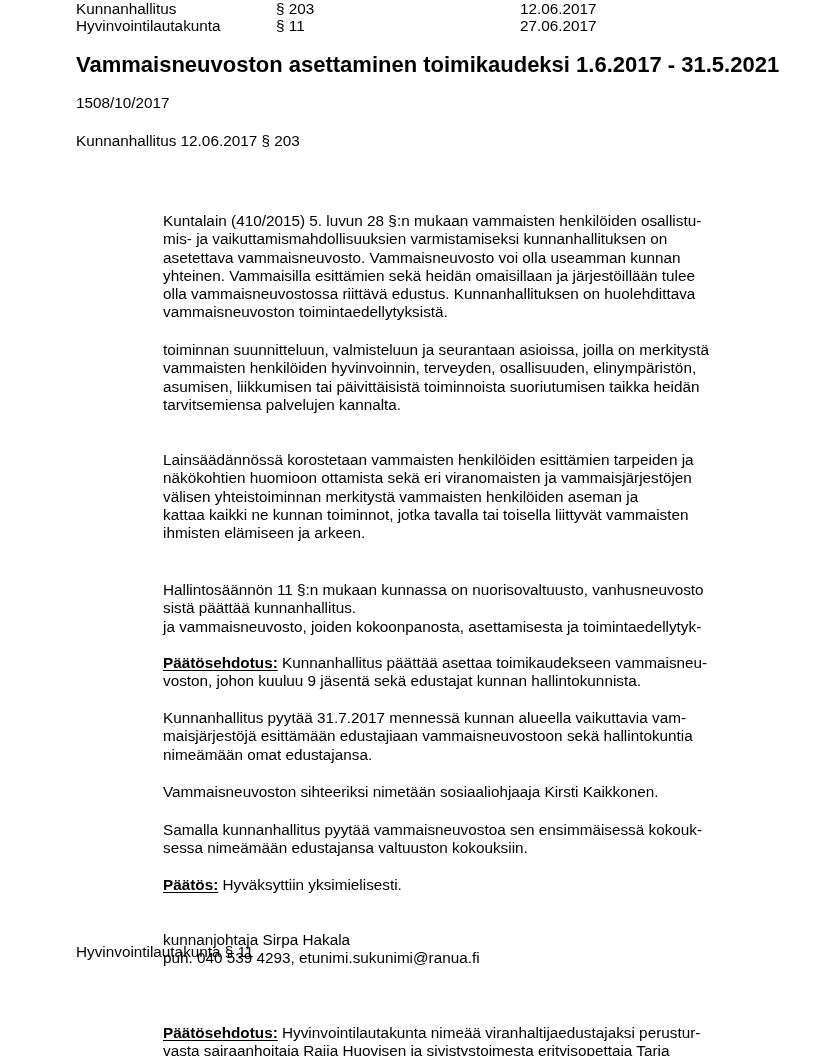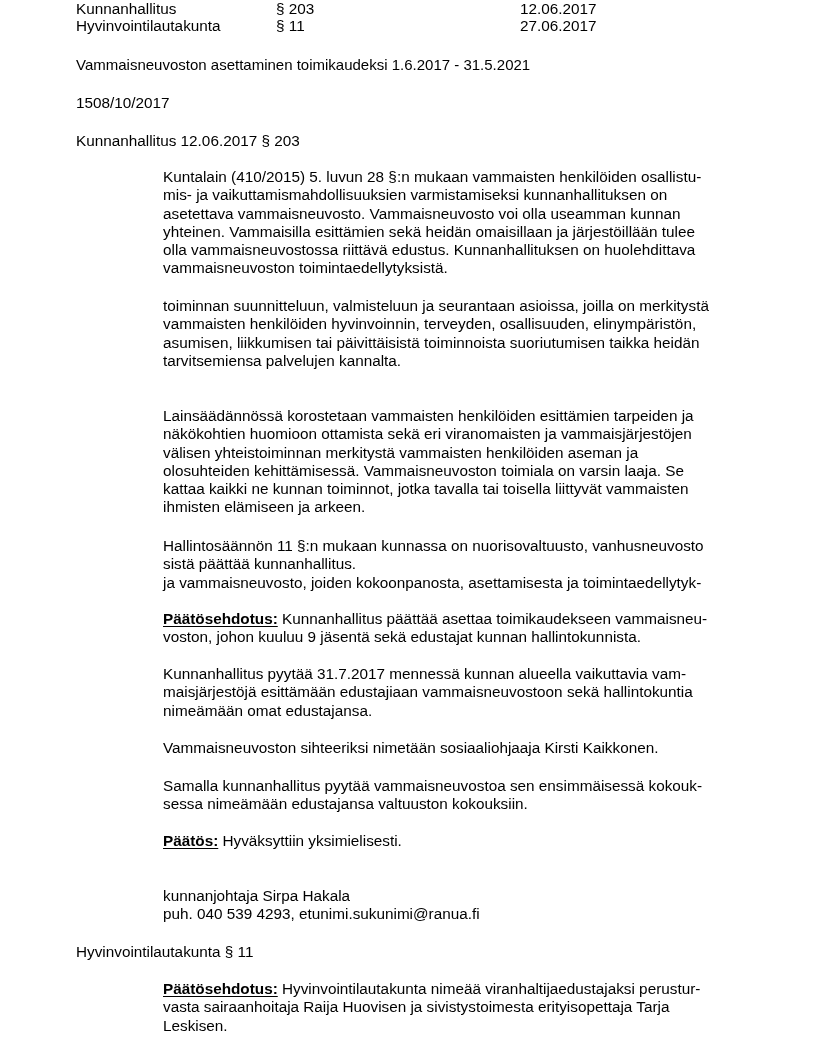--- a/index.html
+++ b/index.html
@@ -18,30 +18,31 @@
       line-height: 18.3px;
     }
     .hdr-row { position: absolute; left: 76px; height: 18px; white-space: nowrap; }
     .hdr-row .c1 { position: absolute; left: 0; }
     .hdr-row .c2 { position: absolute; left: 200px; }
     .hdr-row .c3 { position: absolute; left: 444px; }
     .title {
       position: absolute;
       left: 76px;
       top: 54px;
-      font-weight: normal;
-      font-size: 15px;
+      font-weight: bold;
+      font-size: 22px;
       line-height: 22px;
       white-space: nowrap;
     }
     .plain-line { position: absolute; left: 76px; white-space: nowrap; }
     .para {
       position: absolute;
       left: 163px;
       width: 600px;
+      margin-top: 44px;
     }
     .para .ln { display: block; white-space: nowrap; height: 18.3px; }
     .label {
       font-weight: bold;
       text-decoration: underline;
       text-underline-offset: 2px;
     }
   </style>
 </head>
 <body>
@@ -76,21 +77,20 @@
   <span class="ln">toiminnan suunnitteluun, valmisteluun ja seurantaan asioissa, joilla on merkitystä</span>
   <span class="ln">vammaisten henkilöiden hyvinvoinnin, terveyden, osallisuuden, elinympäristön,</span>
   <span class="ln">asumisen, liikkumisen tai päivittäisistä toiminnoista suoriutumisen taikka heidän</span>
   <span class="ln">tarvitsemiensa palvelujen kannalta.</span>
 </div>
 
 <div class="para" style="top:407px;">
   <span class="ln">Lainsäädännössä korostetaan vammaisten henkilöiden esittämien tarpeiden ja</span>
   <span class="ln">näkökohtien huomioon ottamista sekä eri viranomaisten ja vammaisjärjestöjen</span>
   <span class="ln">välisen yhteistoiminnan merkitystä vammaisten henkilöiden aseman ja</span>
-  <span class="ln">olosuhteiden kehittämisessä. Vammaisneuvoston toimiala on varsin laaja. Se</span>
   <span class="ln">kattaa kaikki ne kunnan toiminnot, jotka tavalla tai toisella liittyvät vammaisten</span>
   <span class="ln">ihmisten elämiseen ja arkeen.</span>
 </div>
 
 <div class="para" style="top:537px;">
   <span class="ln">Hallintosäännön 11 §:n mukaan kunnassa on nuorisovaltuusto, vanhusneuvosto</span>
   <span class="ln">sistä päättää kunnanhallitus.</span>
   <span class="ln">ja vammaisneuvosto, joiden kokoonpanosta, asettamisesta ja toimintaedellytyk-</span>
 </div>
 

